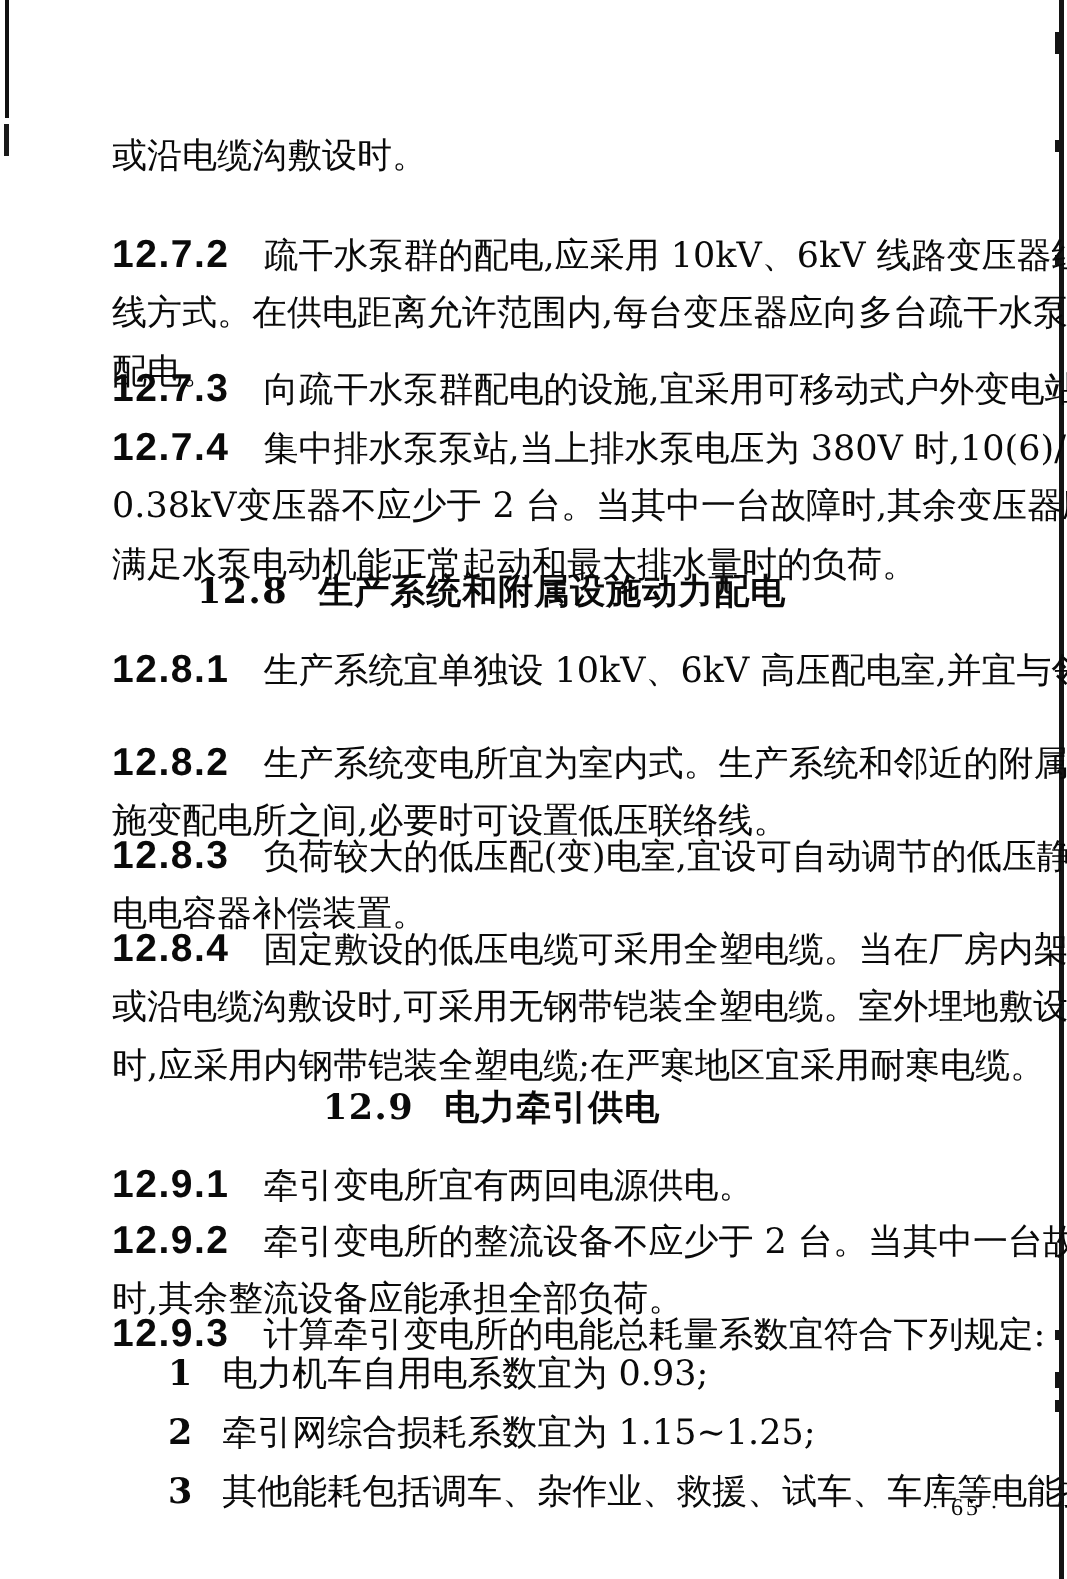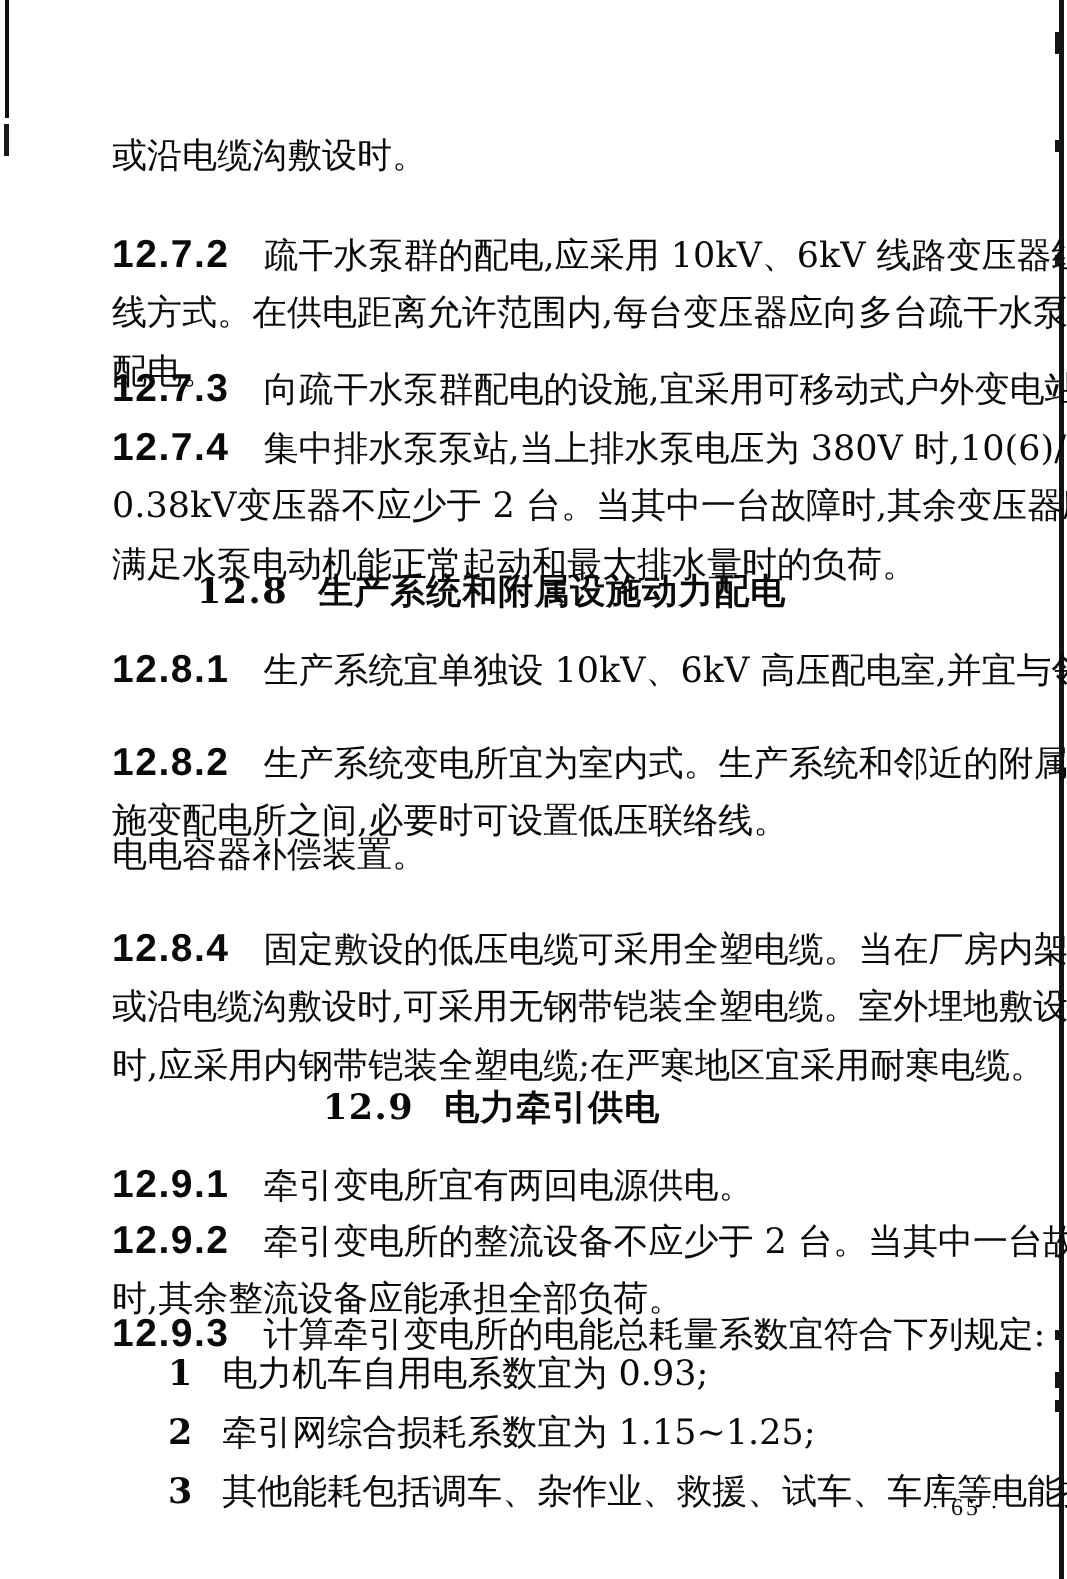--- a/index.html
+++ b/index.html
@@ -171,20 +171,21 @@
   <div class="para ink" style="top:640px;">
     <span class="line"><span class="clause-no">12.8.1</span><span class="gap-wide"></span><span>生产系统宜单独设 10kV、6kV 高压配电室,并宜与邻近</span></span>
   </div>
 
   <div class="para ink" style="top:733px;">
     <span class="line"><span class="clause-no">12.8.2</span><span class="gap-wide"></span><span>生产系统变电所宜为室内式。生产系统和邻近的附属设</span></span>
     <span class="line">施变配电所之间,必要时可设置低压联络线。</span>
   </div>
 
   <div class="para ink" style="top:826px;">
+    <span class="line"><span class="clause-no">12.8.3</span><span class="gap-wide"></span><span>负荷较大的低压配(变)电室,宜设可自动调节的低压静</span></span>
     <span class="line">电电容器补偿装置。</span>
   </div>
 
   <div class="para ink" style="top:919px;">
     <span class="line"><span class="clause-no">12.8.4</span><span class="gap-wide"></span><span>固定敷设的低压电缆可采用全塑电缆。当在厂房内架空</span></span>
     <span class="line">或沿电缆沟敷设时,可采用无钢带铠装全塑电缆。室外埋地敷设</span>
     <span class="line">时,应采用内钢带铠装全塑电缆;在严寒地区宜采用耐寒电缆。</span>
   </div>
 
   <div class="section-heading ink" style="top:1085px;">

